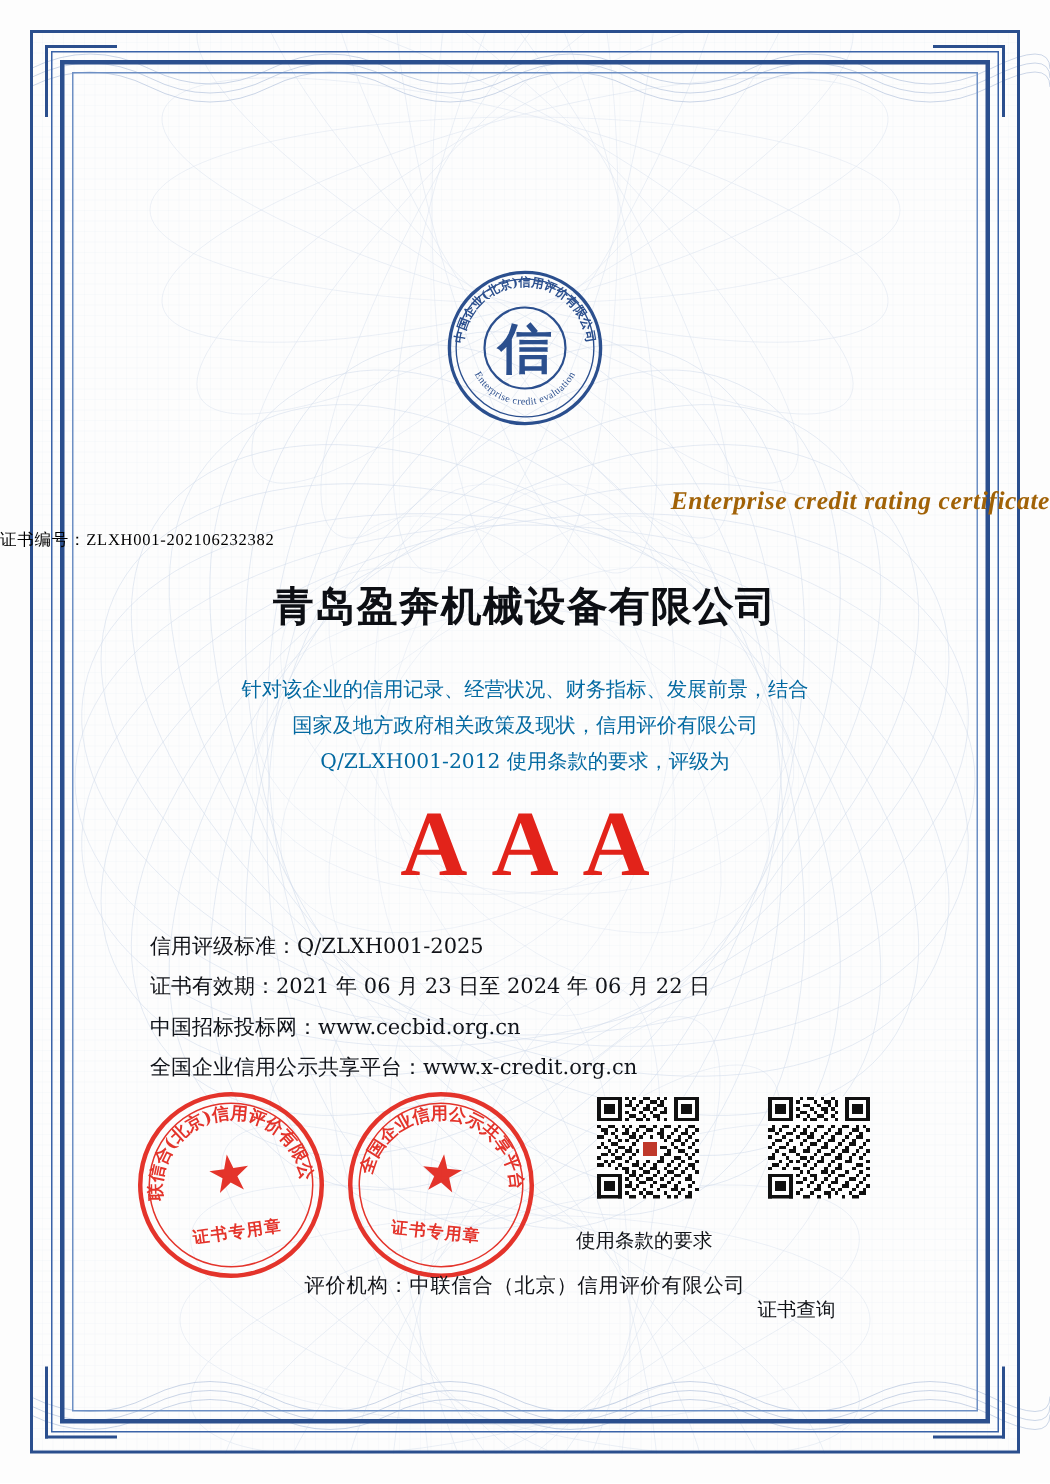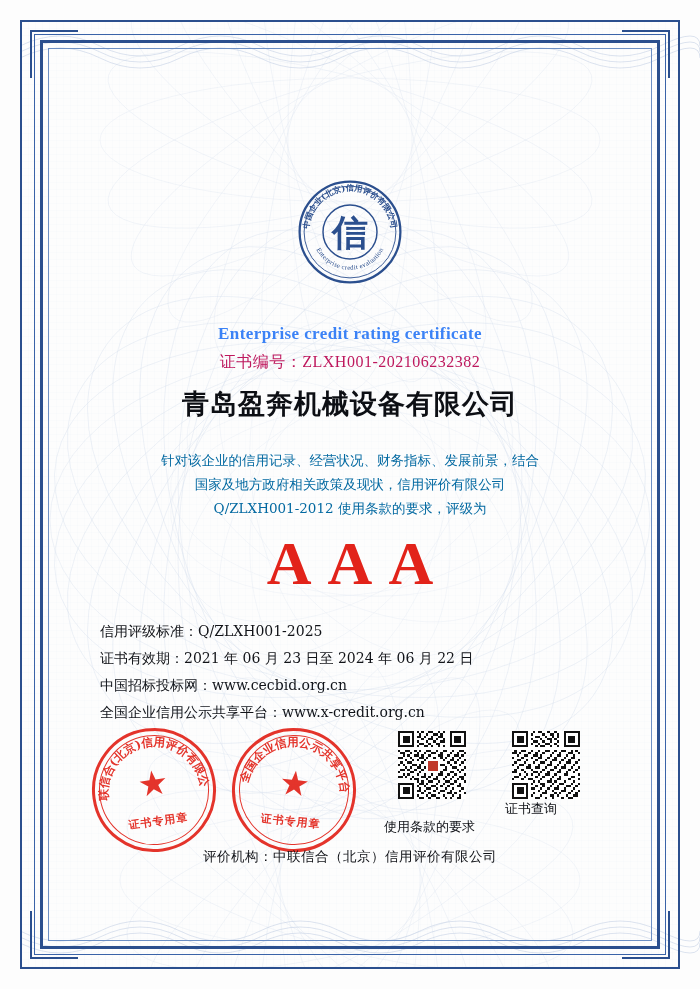--- a/index.html
+++ b/index.html
@@ -100,37 +100,37 @@
     font-weight: bold;
     letter-spacing: 11px;
     color: #111318;
     text-indent: 11px;
   }
   .title-en {
     position: absolute;
     top: 324px;
     left: 0;
     width: 100%;
-    text-align: center;
+    text-align: right;
     font-family: "Liberation Serif", serif;
     font-size: 17px;
     font-weight: bold;
     letter-spacing: 0.4px;
-    color: #3b82f6;
+    color: #a16207;
+    font-style: italic;
   }
 
   .cert-no {
     position: absolute;
     top: 352px;
     left: 0;
     width: 100%;
-    text-align: center;
     font-family: "Liberation Serif", serif;
-    font-size: 16px;
-    color: #be185d;
+    font-size: 11px;
+    color: #000000;
     letter-spacing: 0.5px;
   }
 
   .company {
     position: absolute;
     top: 386px;
     left: 0;
     width: 100%;
     text-align: center;
     font-family: "DejaVu Serif", "Liberation Serif", serif;
@@ -243,21 +243,21 @@
   .qr-2 { left: 512px; top: 731px; }
 
   .qr-label {
     position: absolute;
     font-family: "DejaVu Serif", "Liberation Serif", serif;
     font-size: 13px;
     color: #111318;
     white-space: nowrap;
   }
   .qr-label-1 { left: 384px; top: 818px; }
-  .qr-label-2 { left: 505px; top: 800px; }
+  .qr-label-2 { left: 505px; top: 864px; }
 
   .issuer {
     position: absolute;
     top: 848px;
     left: 0;
     width: 100%;
     text-align: center;
     font-family: "DejaVu Serif", "Liberation Serif", serif;
     font-size: 13.5px;
     color: #111318;

